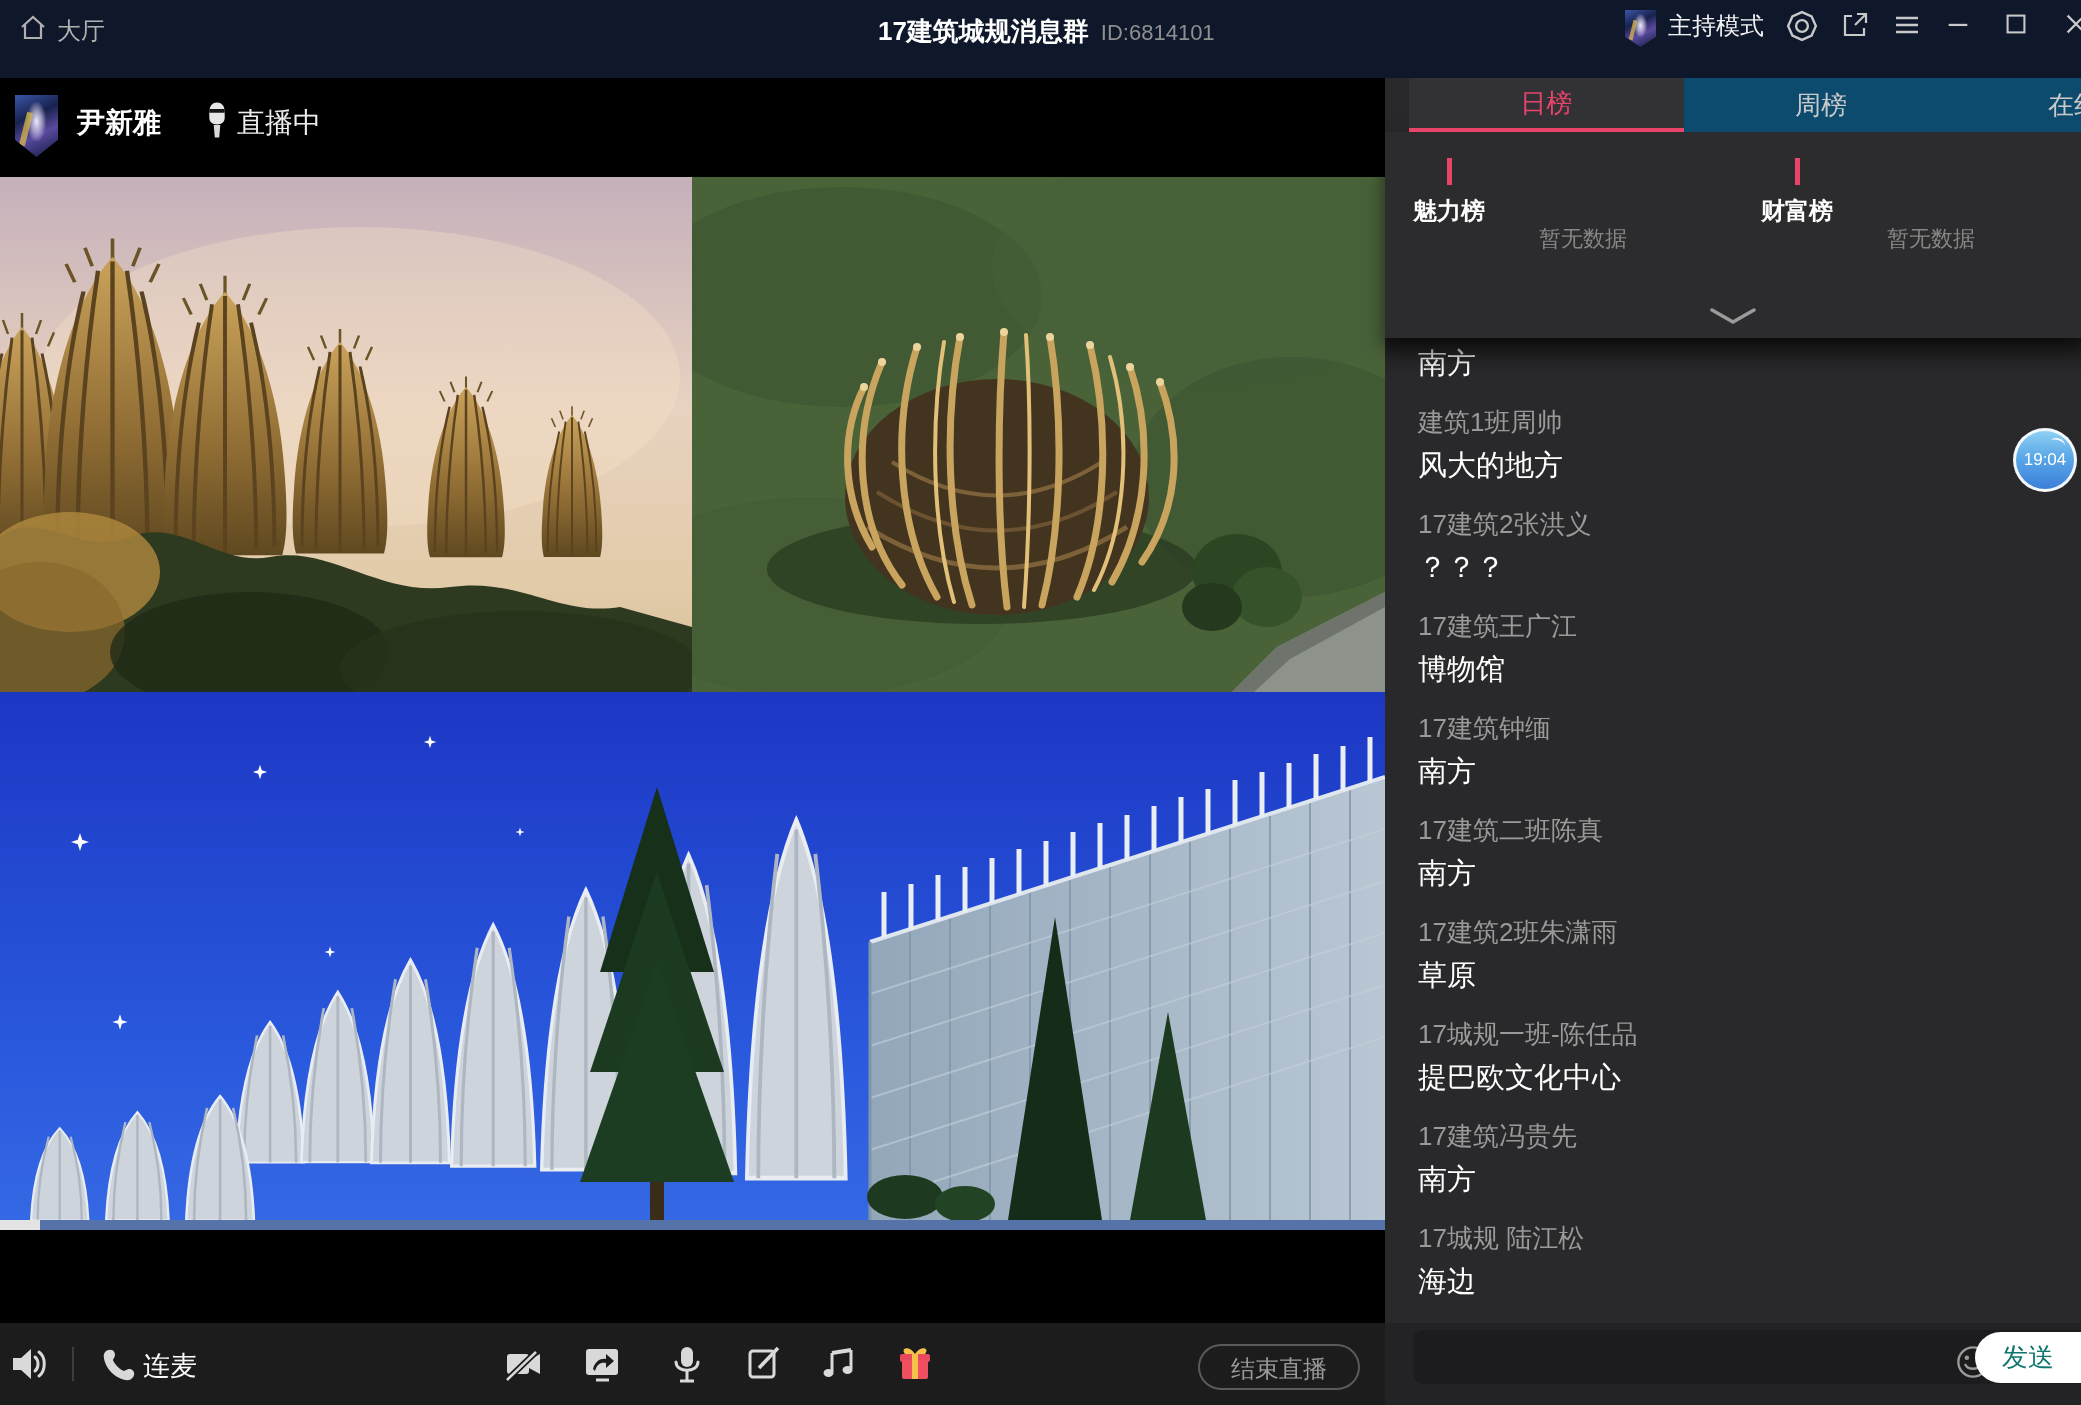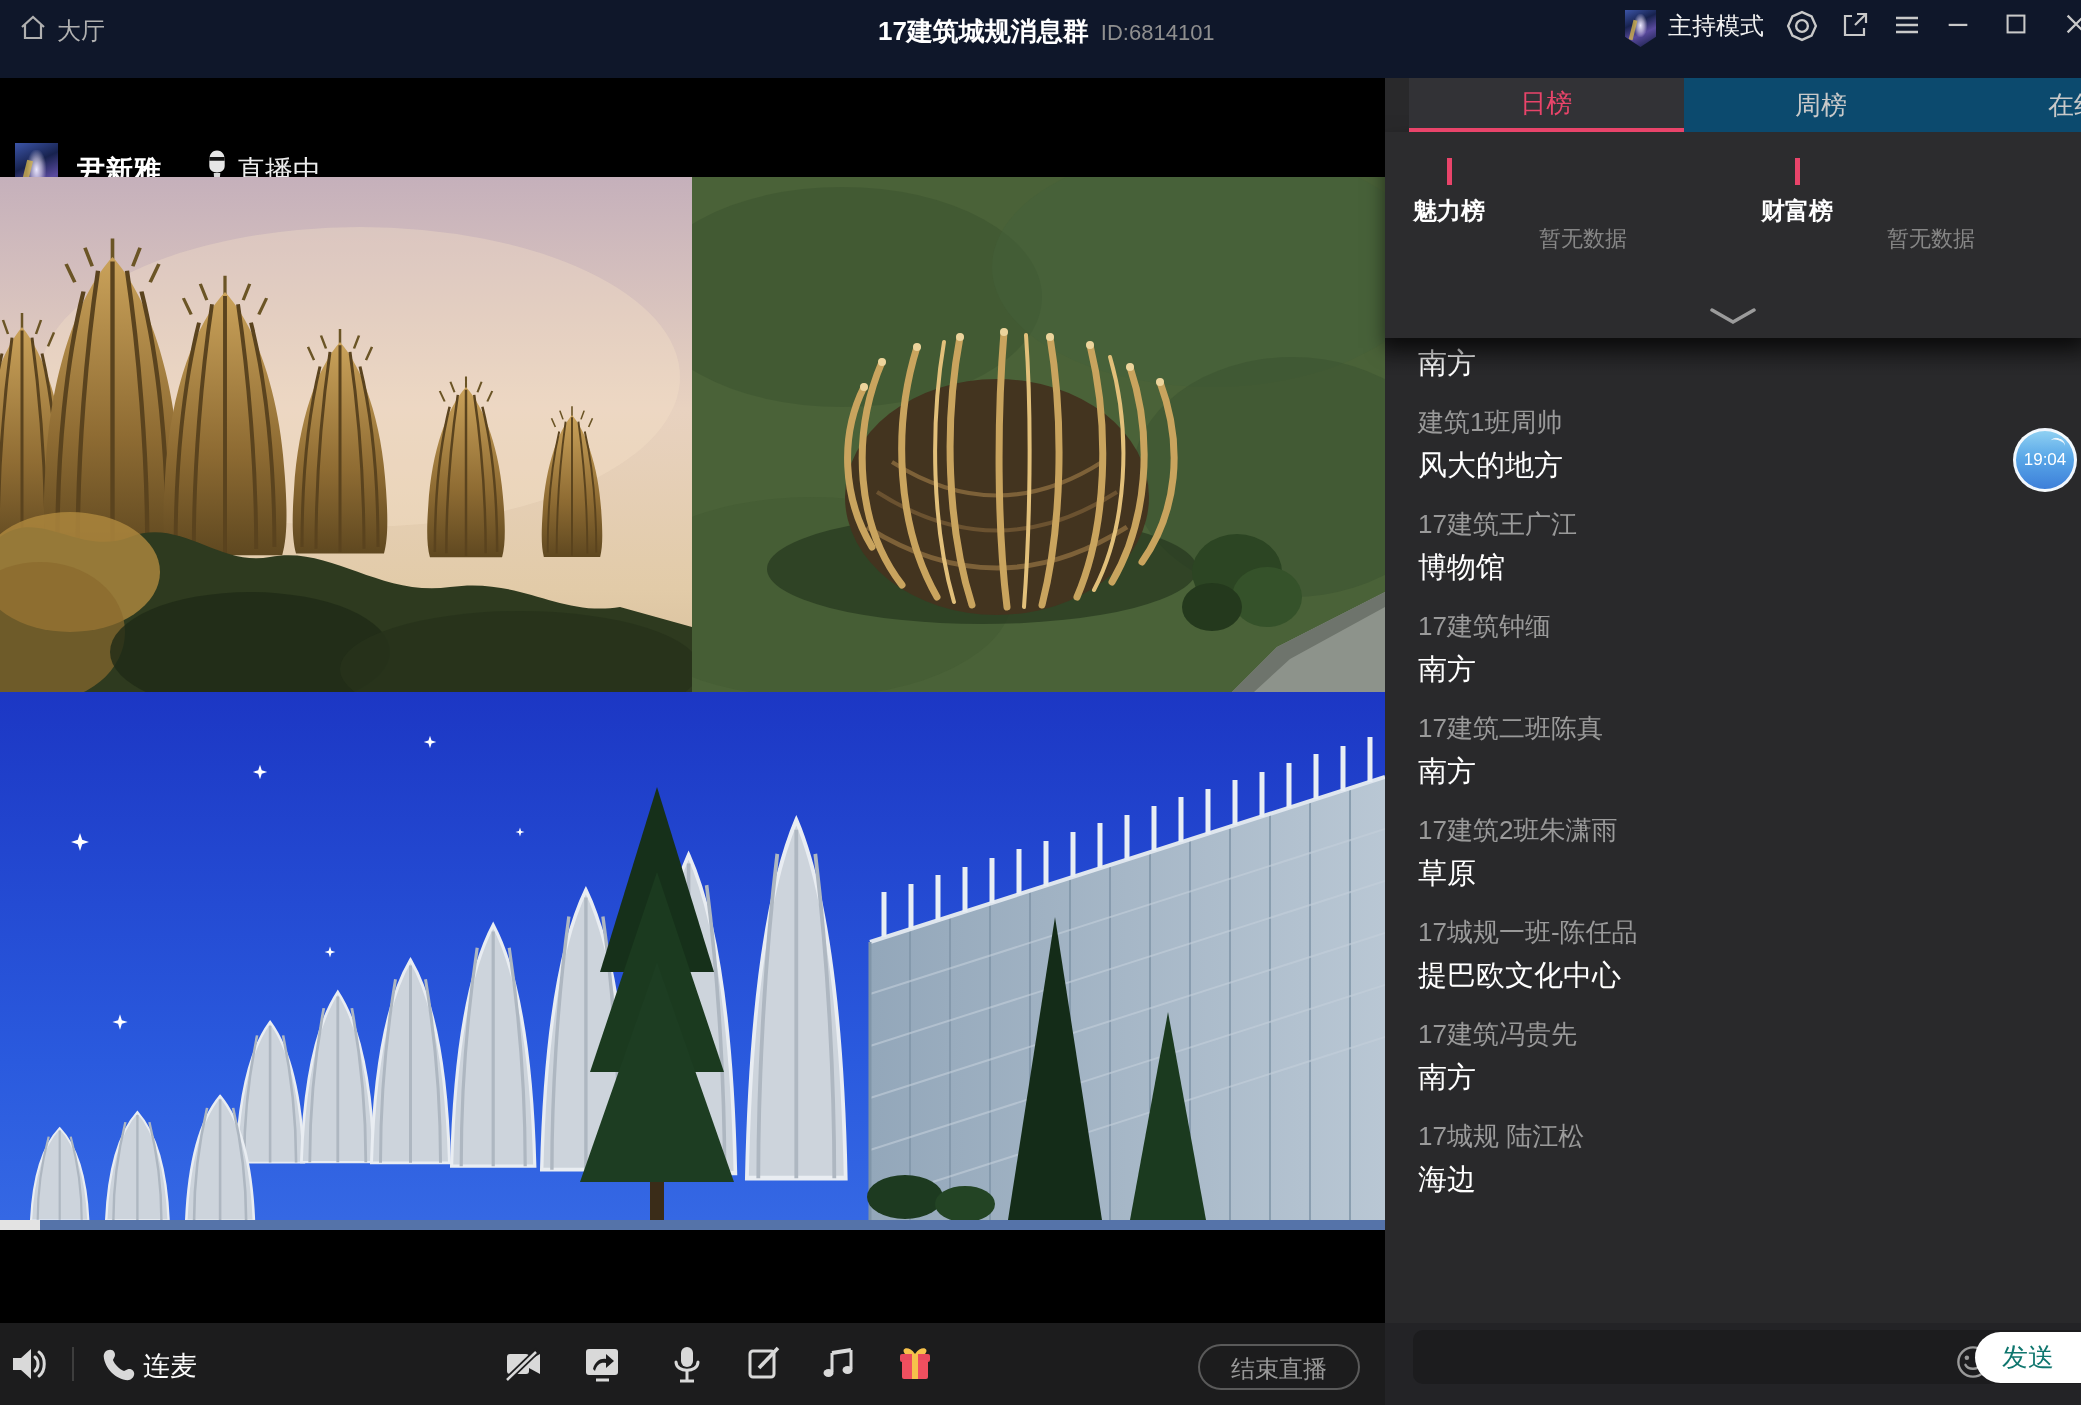--- a/index.html
+++ b/index.html
@@ -16,21 +16,21 @@
   .tb-ic{margin-left:22px;display:flex;align-items:center;}
   
   .shield{position:relative;clip-path:polygon(0 0,100% 0,100% 72%,50% 100%,0 72%);
           background:linear-gradient(155deg,#3c55a8 0%,#17224e 35%,#5a4a9e 62%,#101a3e 100%);}
   .shield .glow{position:absolute;left:28%;top:12%;width:44%;height:62%;
           background:radial-gradient(ellipse at center,#ece8ff 0%,rgba(240,230,255,.55) 40%,rgba(255,255,255,0) 75%);}
   .shield .streak{position:absolute;left:18%;top:28%;width:14%;height:55%;background:#d9b84a;opacity:.75;transform:rotate(14deg);}
   .shield.mini{width:31px;height:37px;}
   
   .video{position:absolute;left:0;top:78px;width:1385px;height:1327px;background:#000;}
-  .stream-header{position:absolute;left:0;top:0;width:100%;height:99px;margin-top:48px;}
+  .stream-header{position:absolute;left:0;top:0;width:100%;height:99px;}
   .host-avatar{position:absolute;left:15px;top:17px;width:43px;height:62px;}
   .host-name{position:absolute;left:77px;top:26px;color:#ffffff;font-size:28px;font-weight:600;}
   .live-mic{position:absolute;left:206px;top:22px;}
   .live-status{position:absolute;left:237px;top:26px;color:#ededed;font-size:28px;}
   .feed{position:absolute;overflow:hidden;}
   .feed svg{display:block;width:100%;height:100%;}
   .feed1{left:0;top:99px;width:692px;height:515px;}
   .feed2{left:692px;top:99px;width:693px;height:515px;}
   .feed3{left:0;top:614px;width:1385px;height:528px;}
   .progress{position:absolute;left:0;top:1142px;width:1385px;height:10px;background:#5573a9;}
@@ -393,20 +393,24 @@
     <div class="chatlist">
       <div class="msg">
         <div class="name"></div>
         <div class="text">南方</div>
       </div>
       <div class="msg">
         <div class="name">建筑1班周帅</div>
         <div class="text">风大的地方</div>
       </div>
       <div class="msg">
+        <div class="name">17建筑2张洪义</div>
+        <div class="text">？？？</div>
+      </div>
+      <div class="msg">
         <div class="name">17建筑王广江</div>
         <div class="text">博物馆</div>
       </div>
       <div class="msg">
         <div class="name">17建筑钟缅</div>
         <div class="text">南方</div>
       </div>
       <div class="msg">
         <div class="name">17建筑二班陈真</div>
         <div class="text">南方</div>

